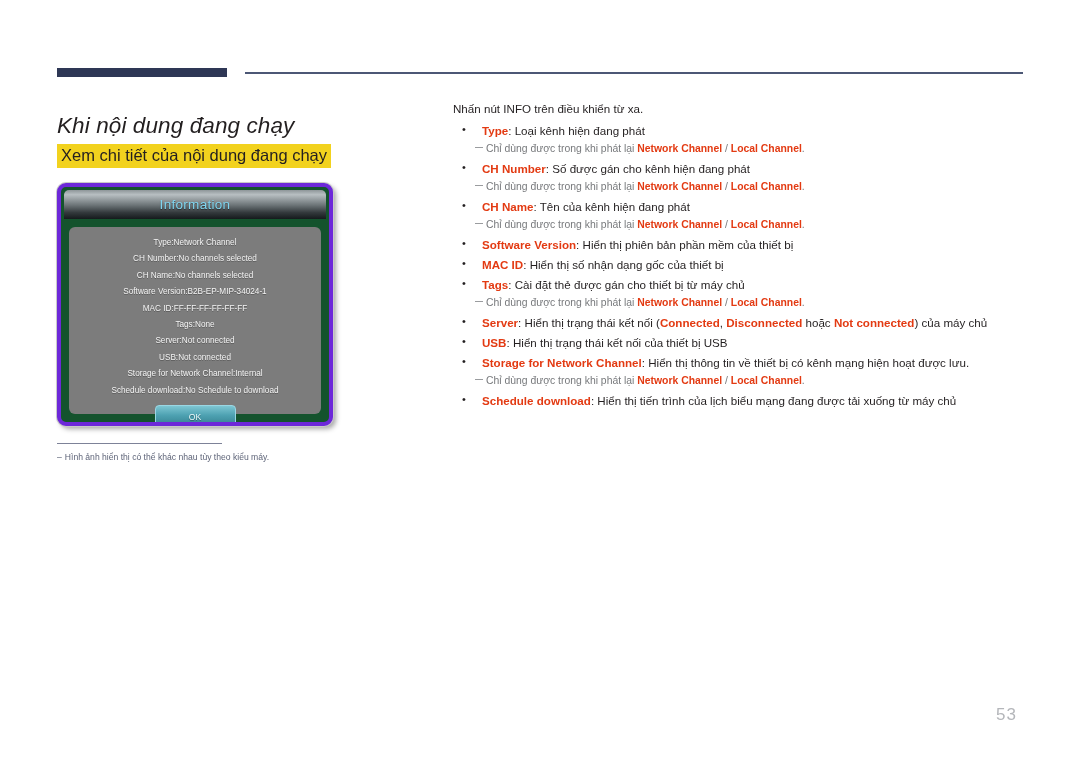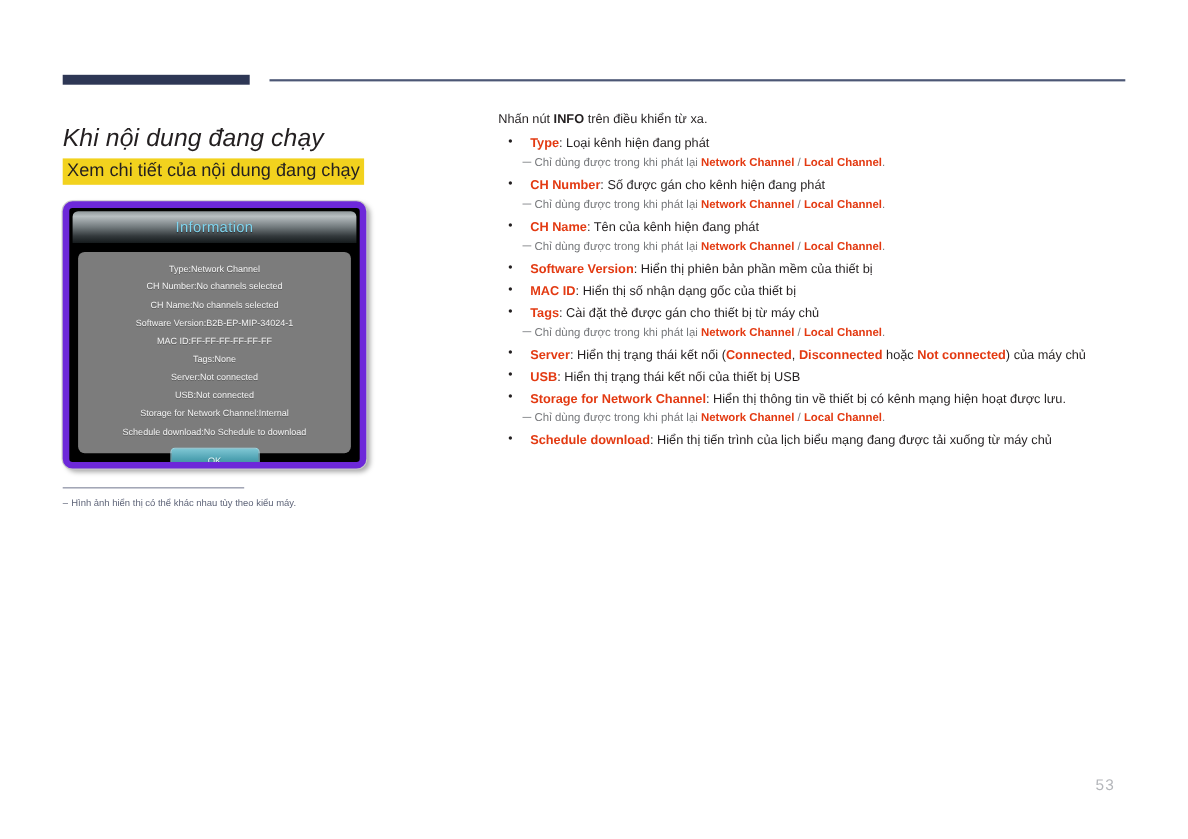--- a/index.html
+++ b/index.html
@@ -67,22 +67,22 @@
     white-space: nowrap;
   }
 
   
   .tv {
     position: absolute;
     left: 57px;
     top: 183px;
     width: 276px;
     height: 243px;
-    background: #000000;
-    border: 6px solid #6d28d9;
+    background: #14532d;
+    border: 4px solid #6d28d9;
     border-radius: 9px;
     box-shadow: 0 0 0 1px #c9c9c9, 3px 3px 5px rgba(0,0,0,0.35);
     box-sizing: border-box;
     overflow: hidden;
   }
   .tv-titlebar {
     position: absolute;
     left: 3px;
     top: 3px;
     right: 3px;
@@ -172,21 +172,21 @@
     left: 453px;
     top: 100px;
     width: 575px;
   }
   .intro {
     font-size: 11.6px;
     color: #231f20;
     line-height: 17px;
     margin-bottom: 5px;
   }
-  .intro b { font-weight: 700; }
+  .intro b { font-weight: 400; }
 
   .bullet {
     position: relative;
     padding-left: 29px;
     font-size: 11.6px;
     line-height: 17px;
     color: #231f20;
     margin-top: 3px;
   }
   .bullet::before {
@@ -227,21 +227,21 @@
     color: #e33a12;
     font-weight: 700;
   }
   .subnote .sep { color: #77797c; }
 
   
   .page-number {
     position: absolute;
     left: 996px;
     top: 705px;
-    font-size: 14px;
+    font-size: 17px;
     color: #b4b6ba;
     letter-spacing: 1px;
   }
 </style>
 </head>
 <body>
 
 <div class="header-rule">
   <div class="thick"></div>
   <div class="thin"></div>

